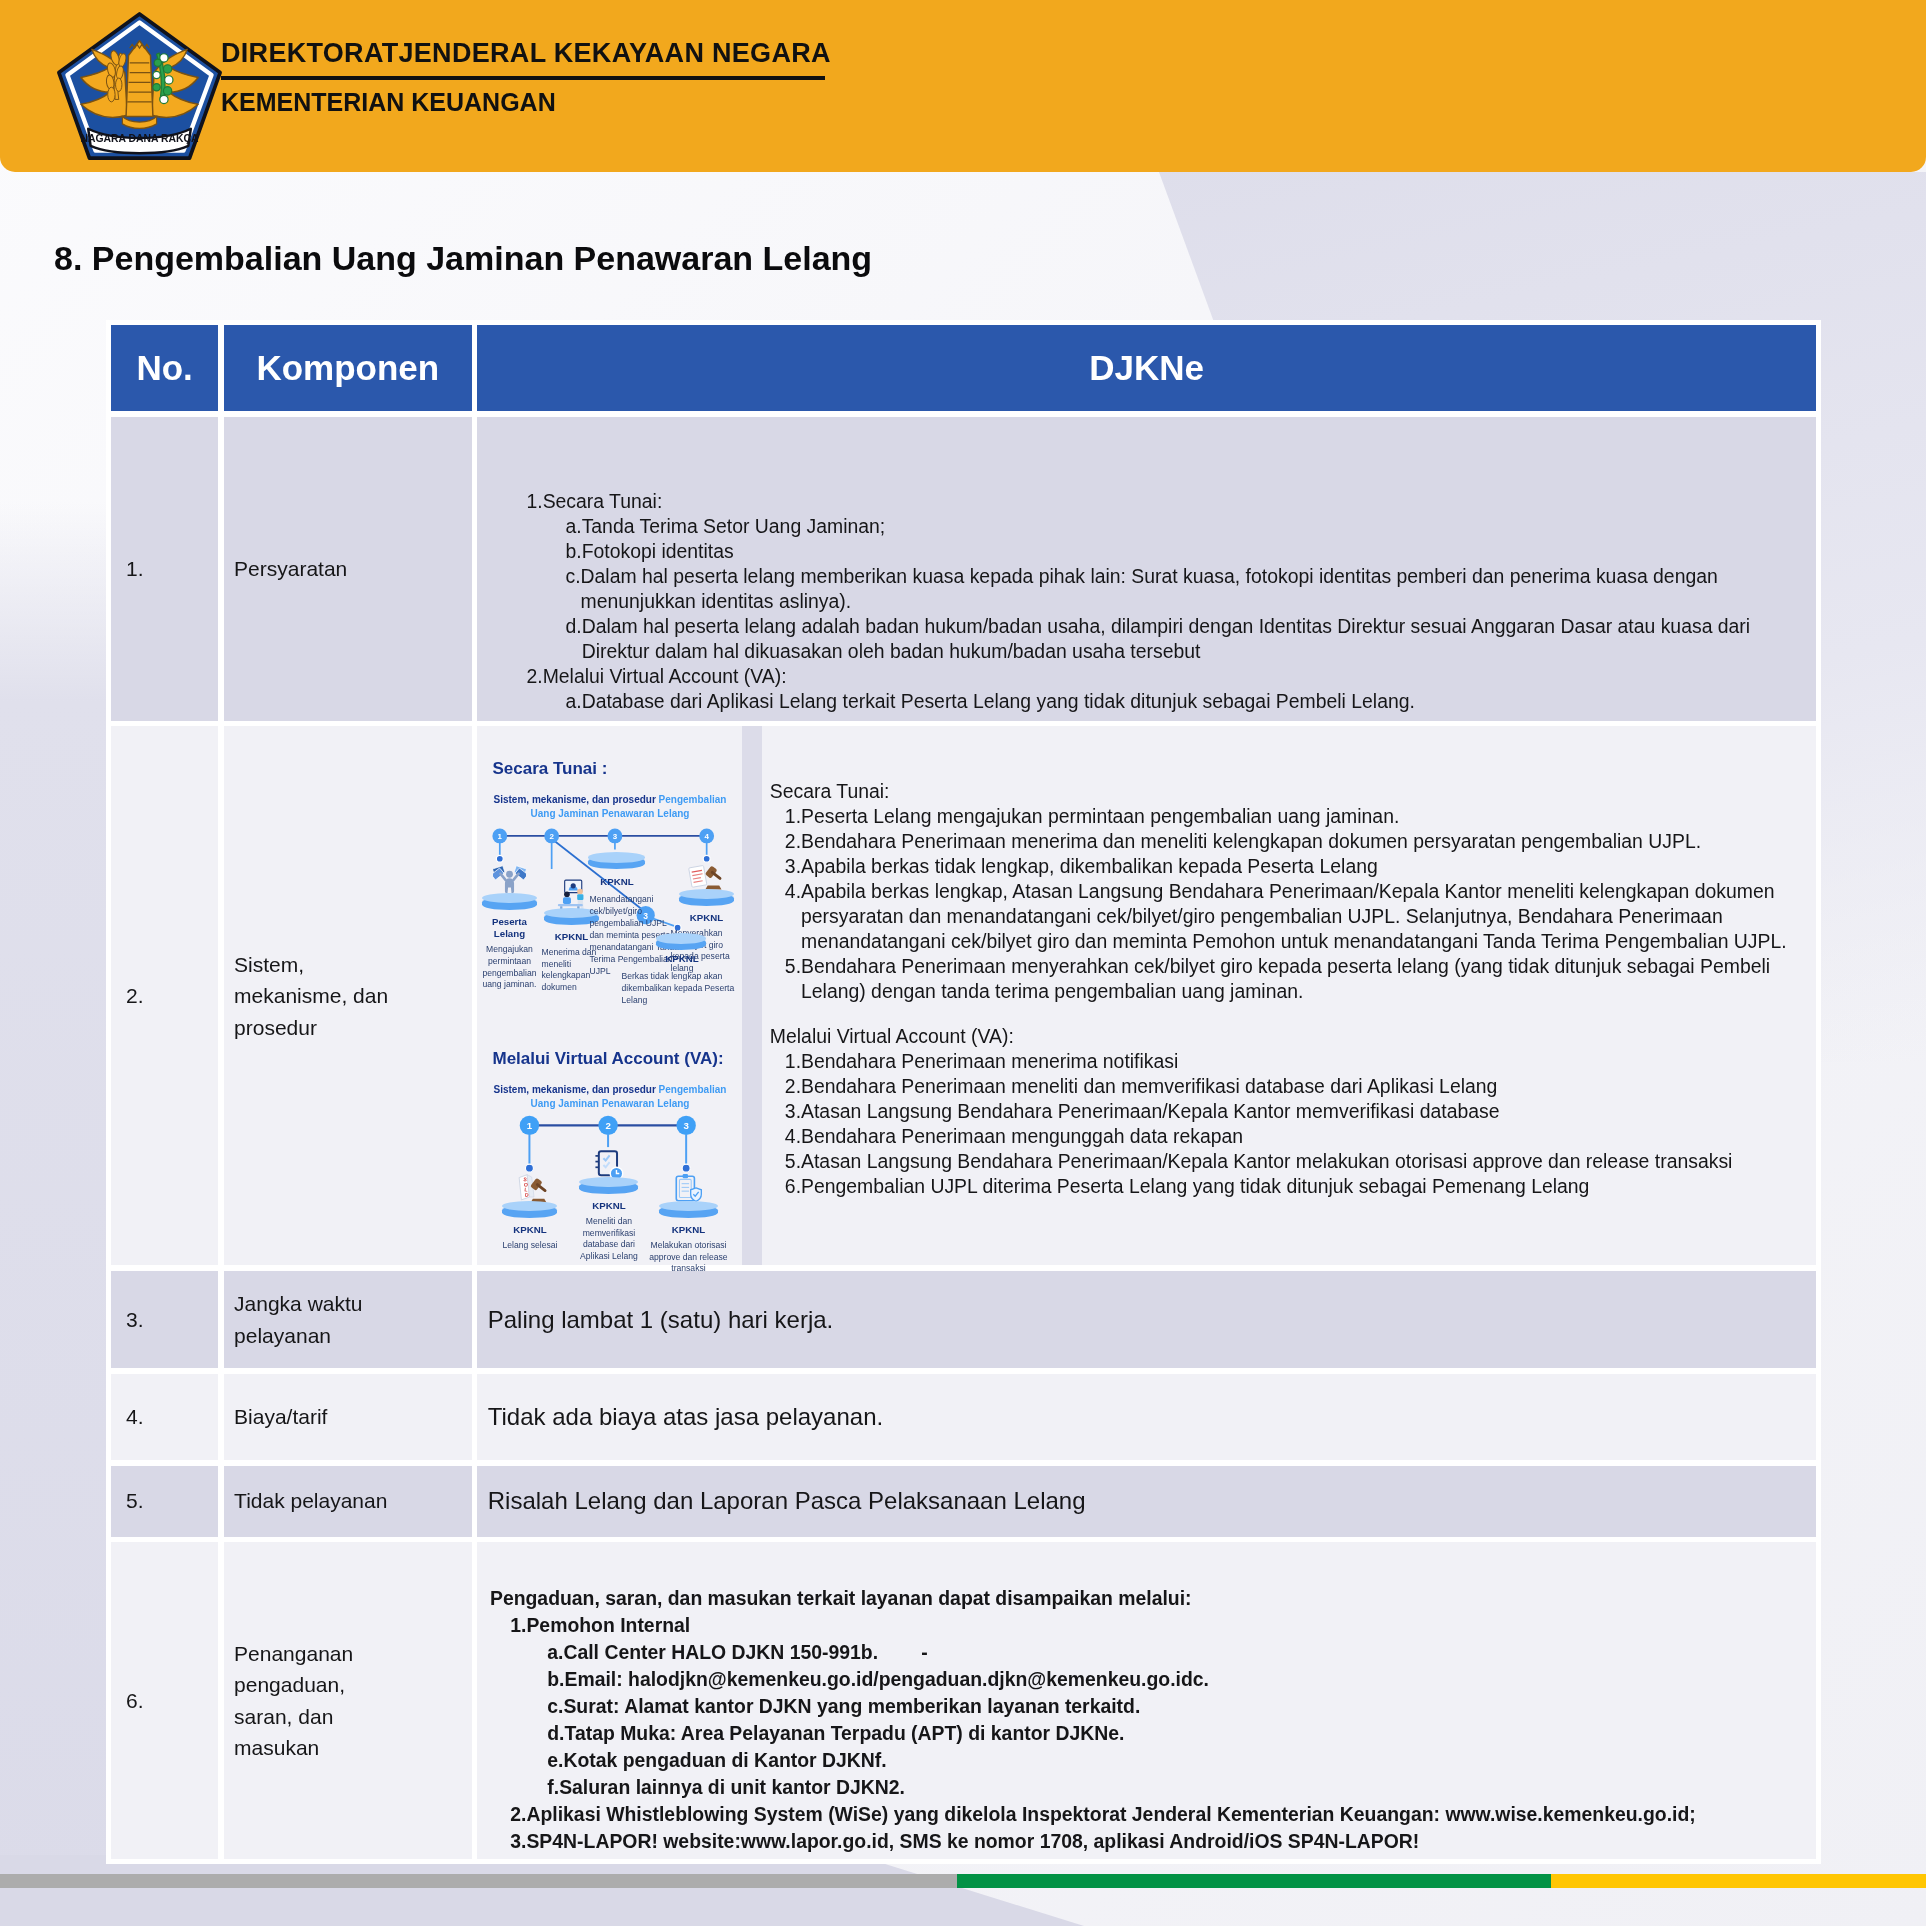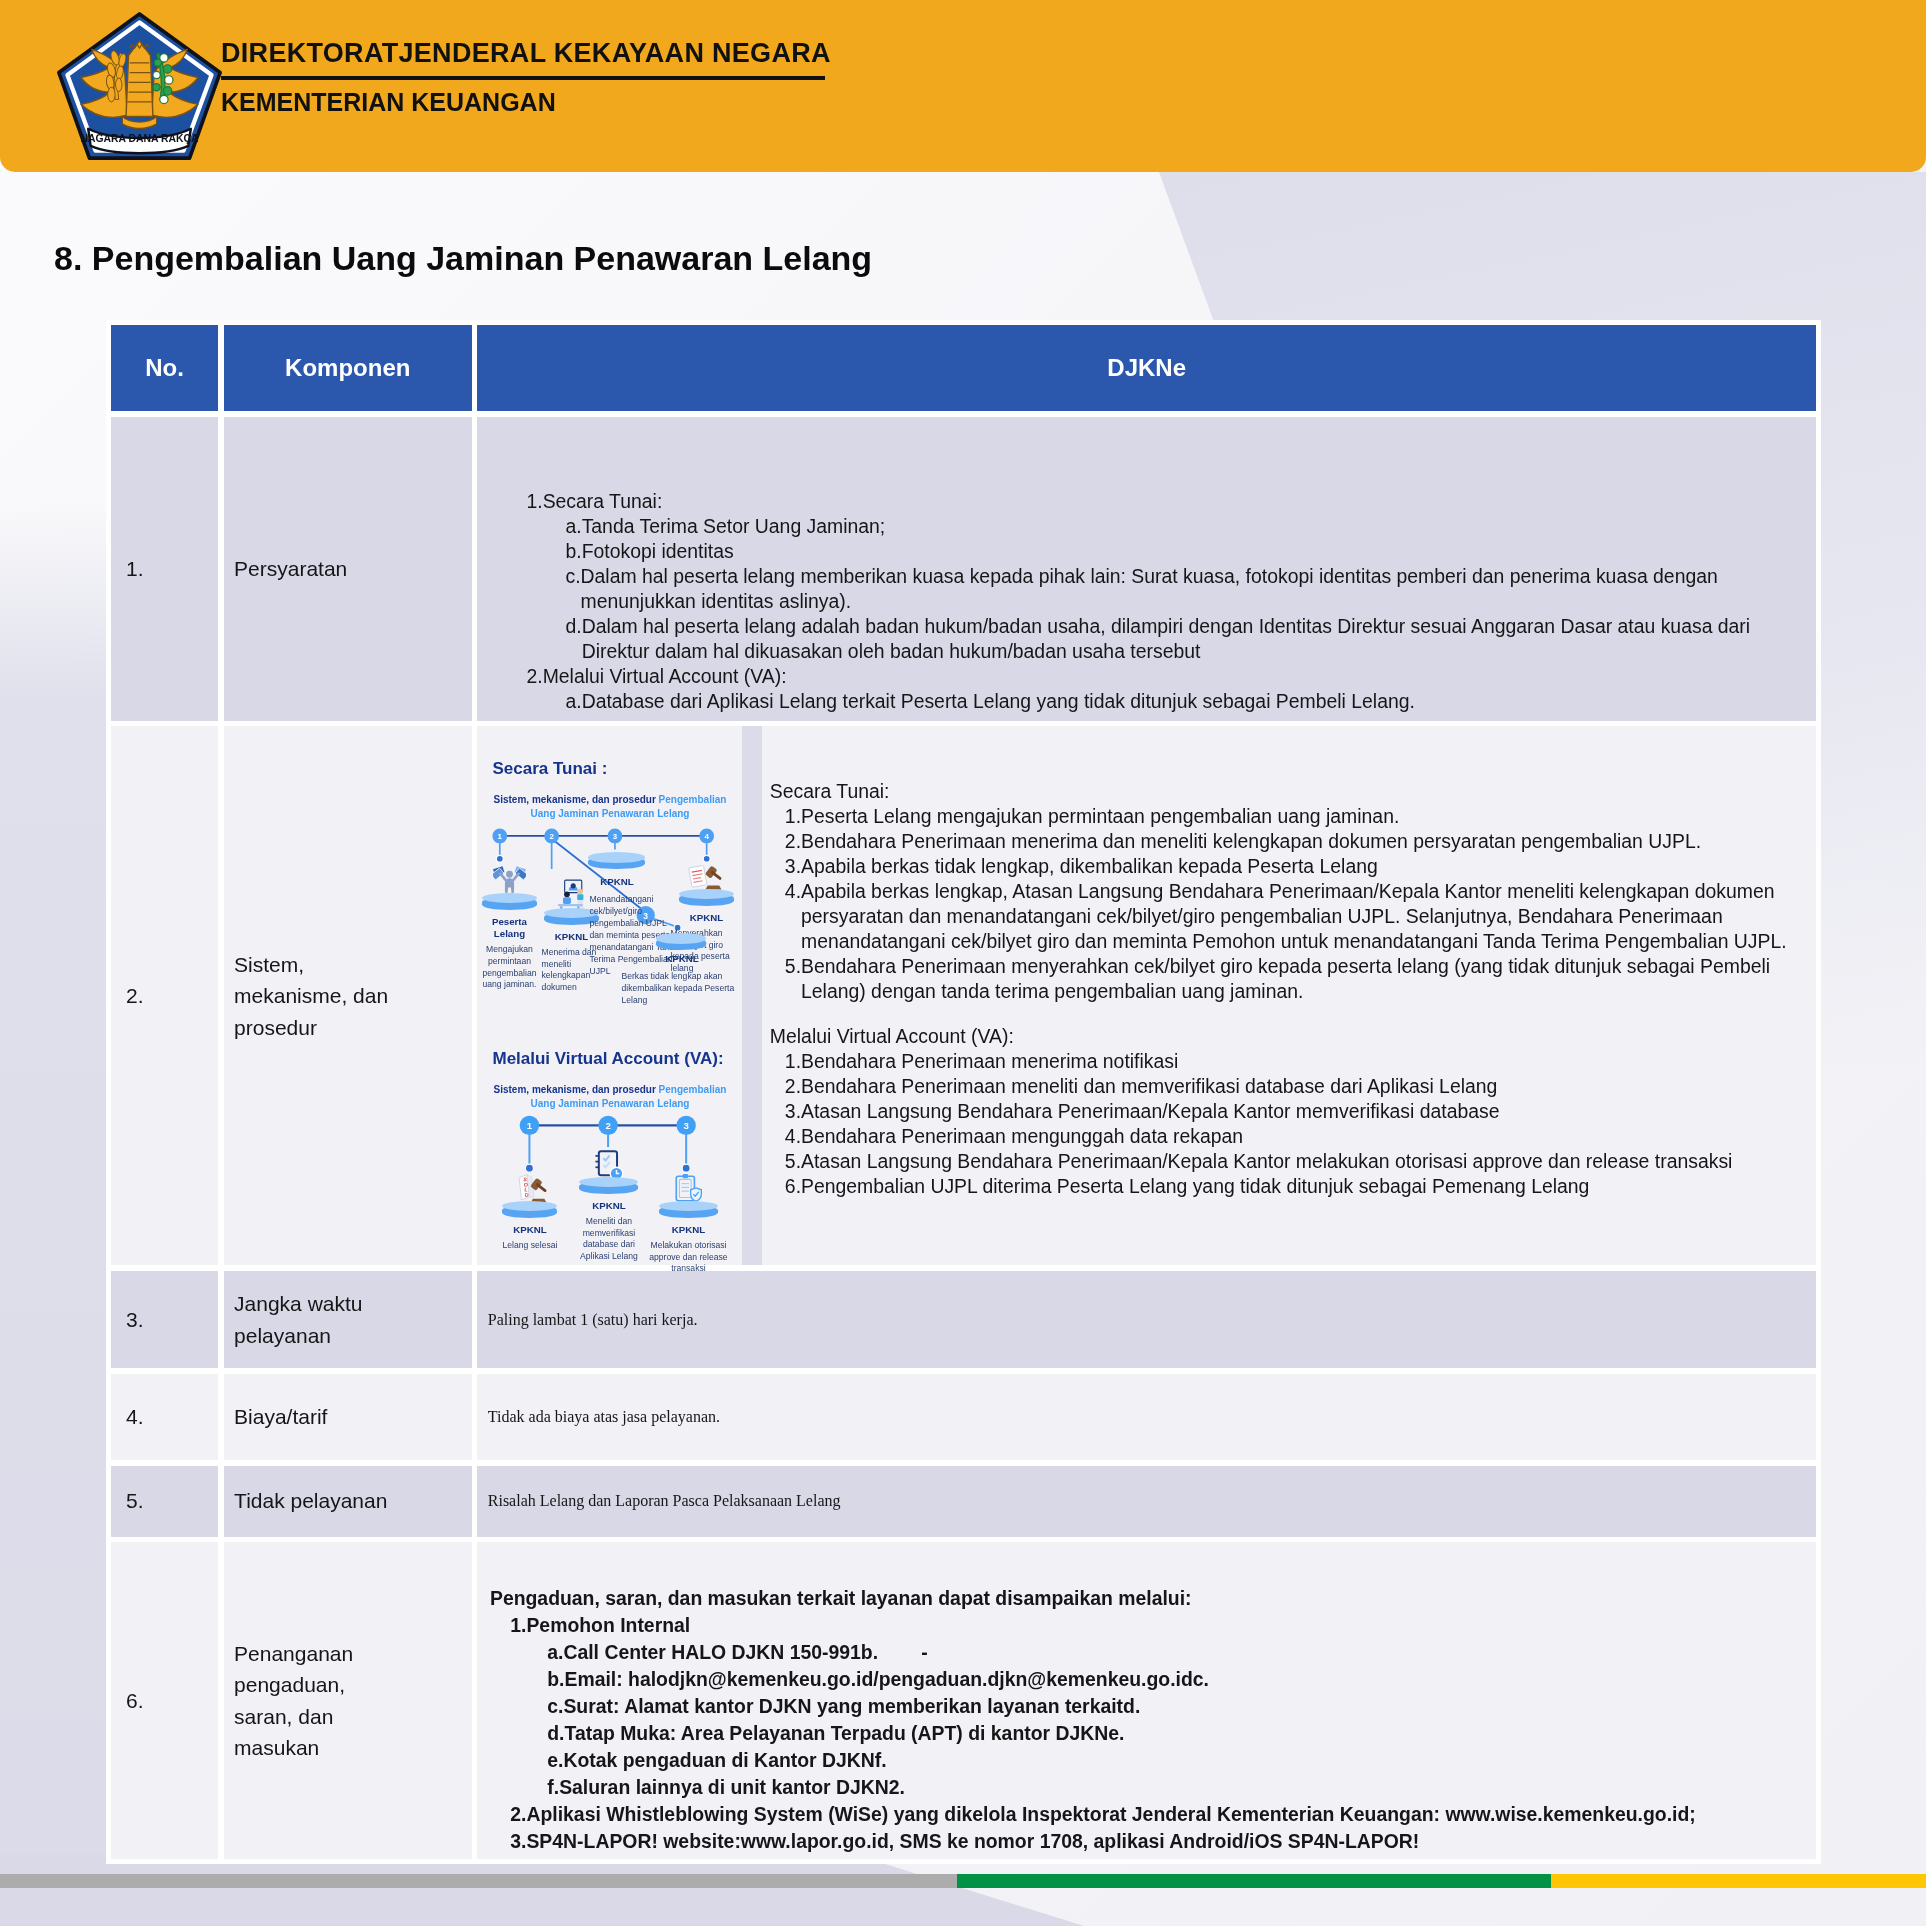--- a/index.html
+++ b/index.html
@@ -26,28 +26,28 @@
   .band-line2{font-size:25px;font-weight:bold;color:#111;margin-top:7.4px;}
   .band-line3{font-size:22px;color:#111;margin-top:5.1px;}
   
   .page-title{position:absolute;left:54px;top:239px;font-size:34px;font-weight:800;color:#0B0B0D;z-index:2;}
   
   .stdtable{position:absolute;left:106px;top:320px;width:1715px;z-index:2;background:#fff;
     padding:5.1px;box-sizing:border-box;display:grid;gap:5.7px;
     grid-template-columns:107px 248px 1fr;
     grid-template-rows:86px 304px 539px 97px 86px 71px 317px;}
   .cell{box-sizing:border-box;}
-  .th{background:#2B58AC;color:#fff;font-weight:bold;font-size:24px;
+  .th{background:#2B58AC;color:#fff;font-weight:bold;font-size:35px;
     display:flex;align-items:center;justify-content:center;}
   .c-lav{background:#D8D8E6;}
   .c-lt{background:#F1F1F6;}
   .no-cell{font-size:21px;color:#161618;display:flex;align-items:center;padding-left:15px;}
   .komp-cell{font-size:21px;color:#161618;line-height:1.5;display:flex;align-items:center;padding-left:10.3px;}
   .komp-cell span{max-width:171px;}
-  .ur-simple{font-size:16px;color:#161618;display:flex;align-items:center;padding-left:10.3px;font-family:Liberation Serif, serif;}
+  .ur-simple{font-size:24px;color:#161618;display:flex;align-items:center;padding-left:10.3px;}
   
   .list{font-size:19.4px;color:#161618;}
   .list .line{display:flex;}
   .list .marker{white-space:pre;flex:0 0 auto;}
   .list .text{white-space:pre-wrap;}
   .list-r1{line-height:25px;padding:72px 23px 0 0;}
   .list-r1 .lvl1{padding-left:49px;}
   .list-r1 .lvl2{padding-left:88px;}
   .list-r2{line-height:25px;padding:53px 17px 0 8px;flex:1;}
   .list-r2 .lvl1{padding-left:15px;}

